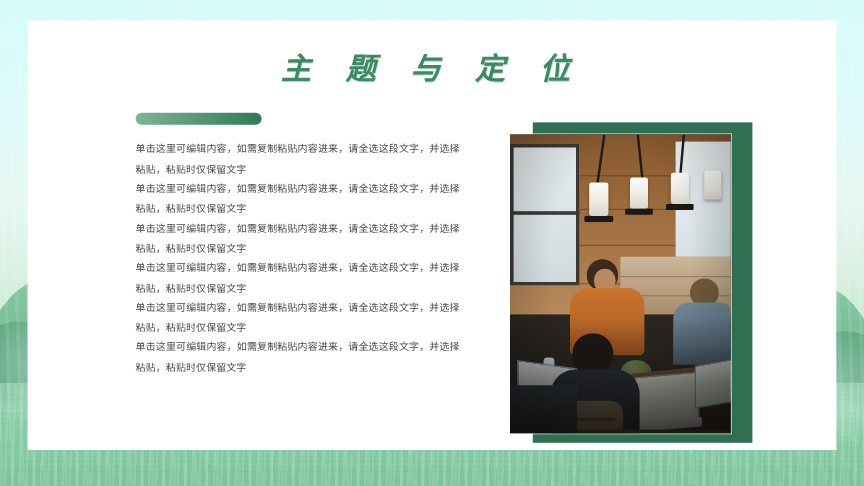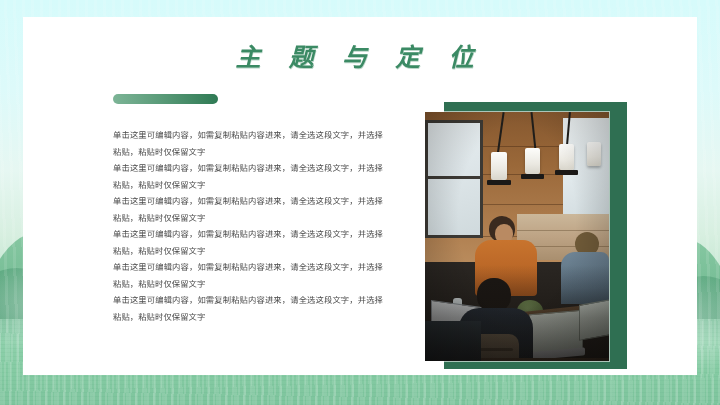--- a/index.html
+++ b/index.html
@@ -116,21 +116,21 @@
     background: #ffffff;
   }
 
   
   .main-title {
     position: absolute;
     left: 0;
     right: 0;
     top: 20px;
     text-align: center;
-    font-family: Liberation Serif, serif;
+    font-family: Liberation Sans, sans-serif;
     font-size: 25px;
     font-weight: 700;
     font-style: italic;
     letter-spacing: 11px;
     color: #3b8a64;
     text-shadow: 0.5px 0.5px 0 rgba(59,138,100,0.35);
   }
 
   
   .left-col {
@@ -149,21 +149,21 @@
     margin: 0;
   }
   .accent-bar {
     margin-top: 9px;
     width: 105px;
     height: 10px;
     border-radius: 5px;
     background: linear-gradient(90deg, #7cb496 0%, #5a9b79 45%, #2f7a54 100%);
   }
   .body-block {
-    margin-top: 24px;
+    margin-top: 13px;
   }
   .body-para {
     font-family: "Liberation Serif", "DejaVu Serif", serif;
     font-size: 8.3px;
     line-height: 16.5px;
     color: #4a4a4a;
     margin: 0;
     text-align: justify;
     letter-spacing: 0.1px;
   }

